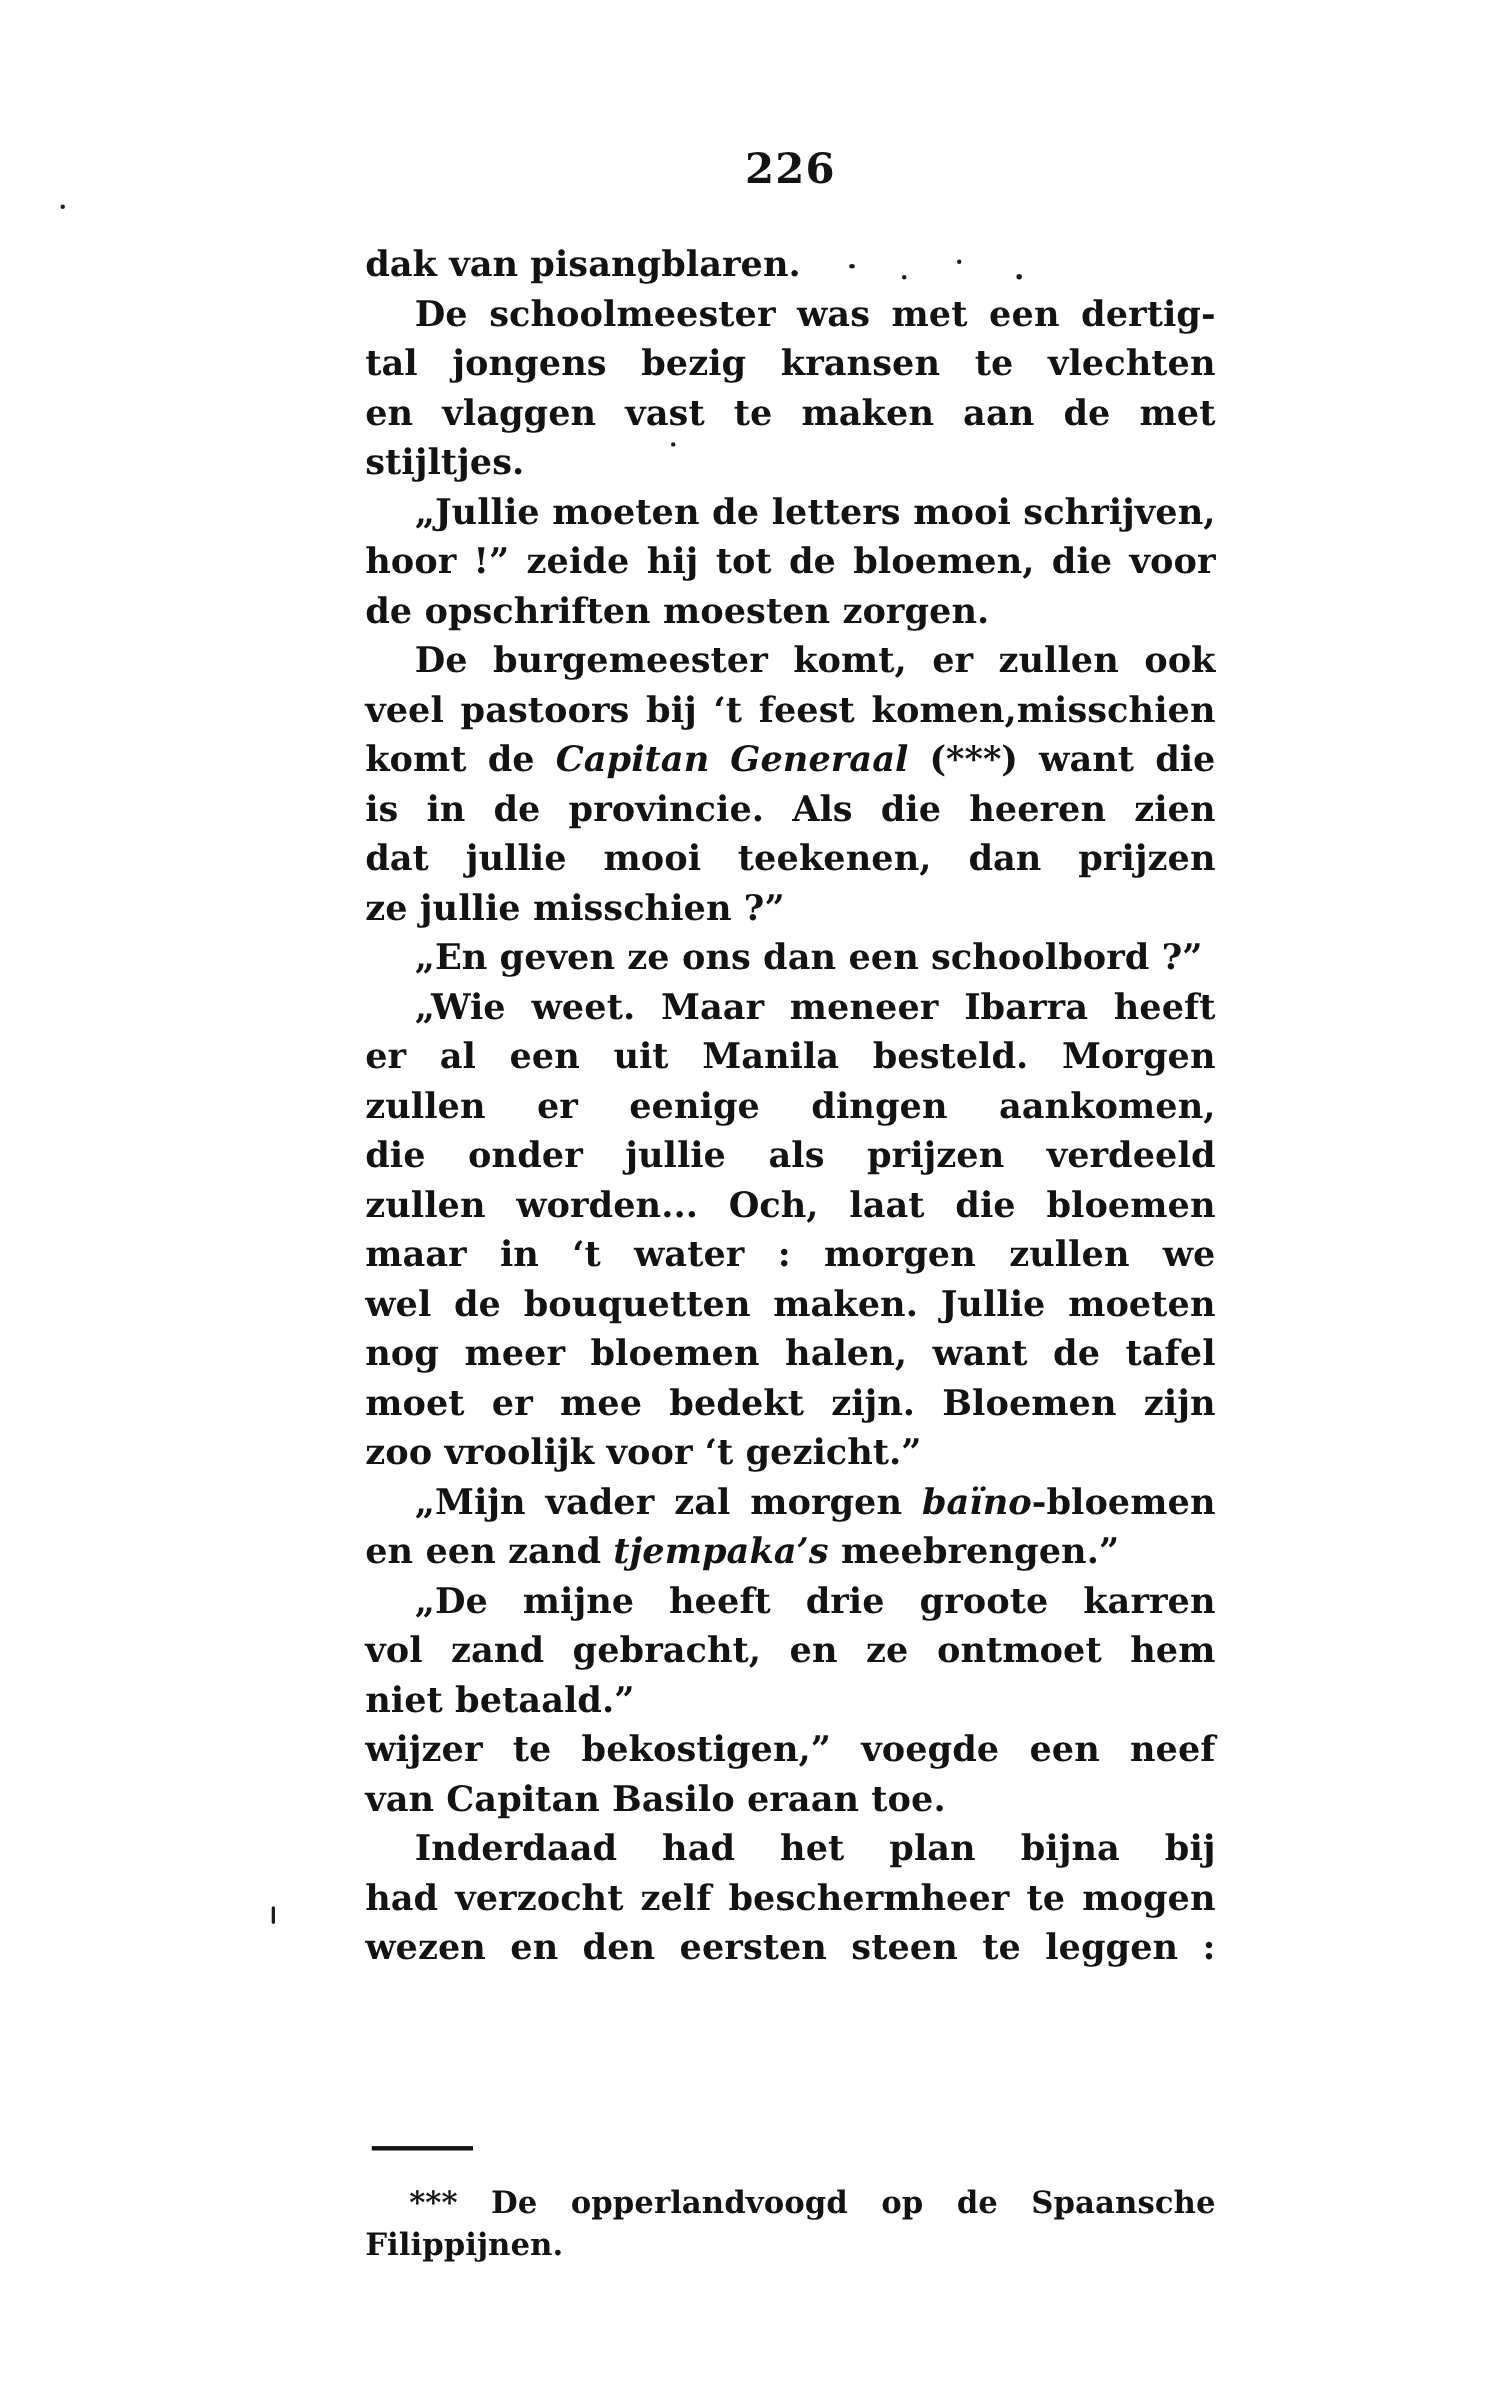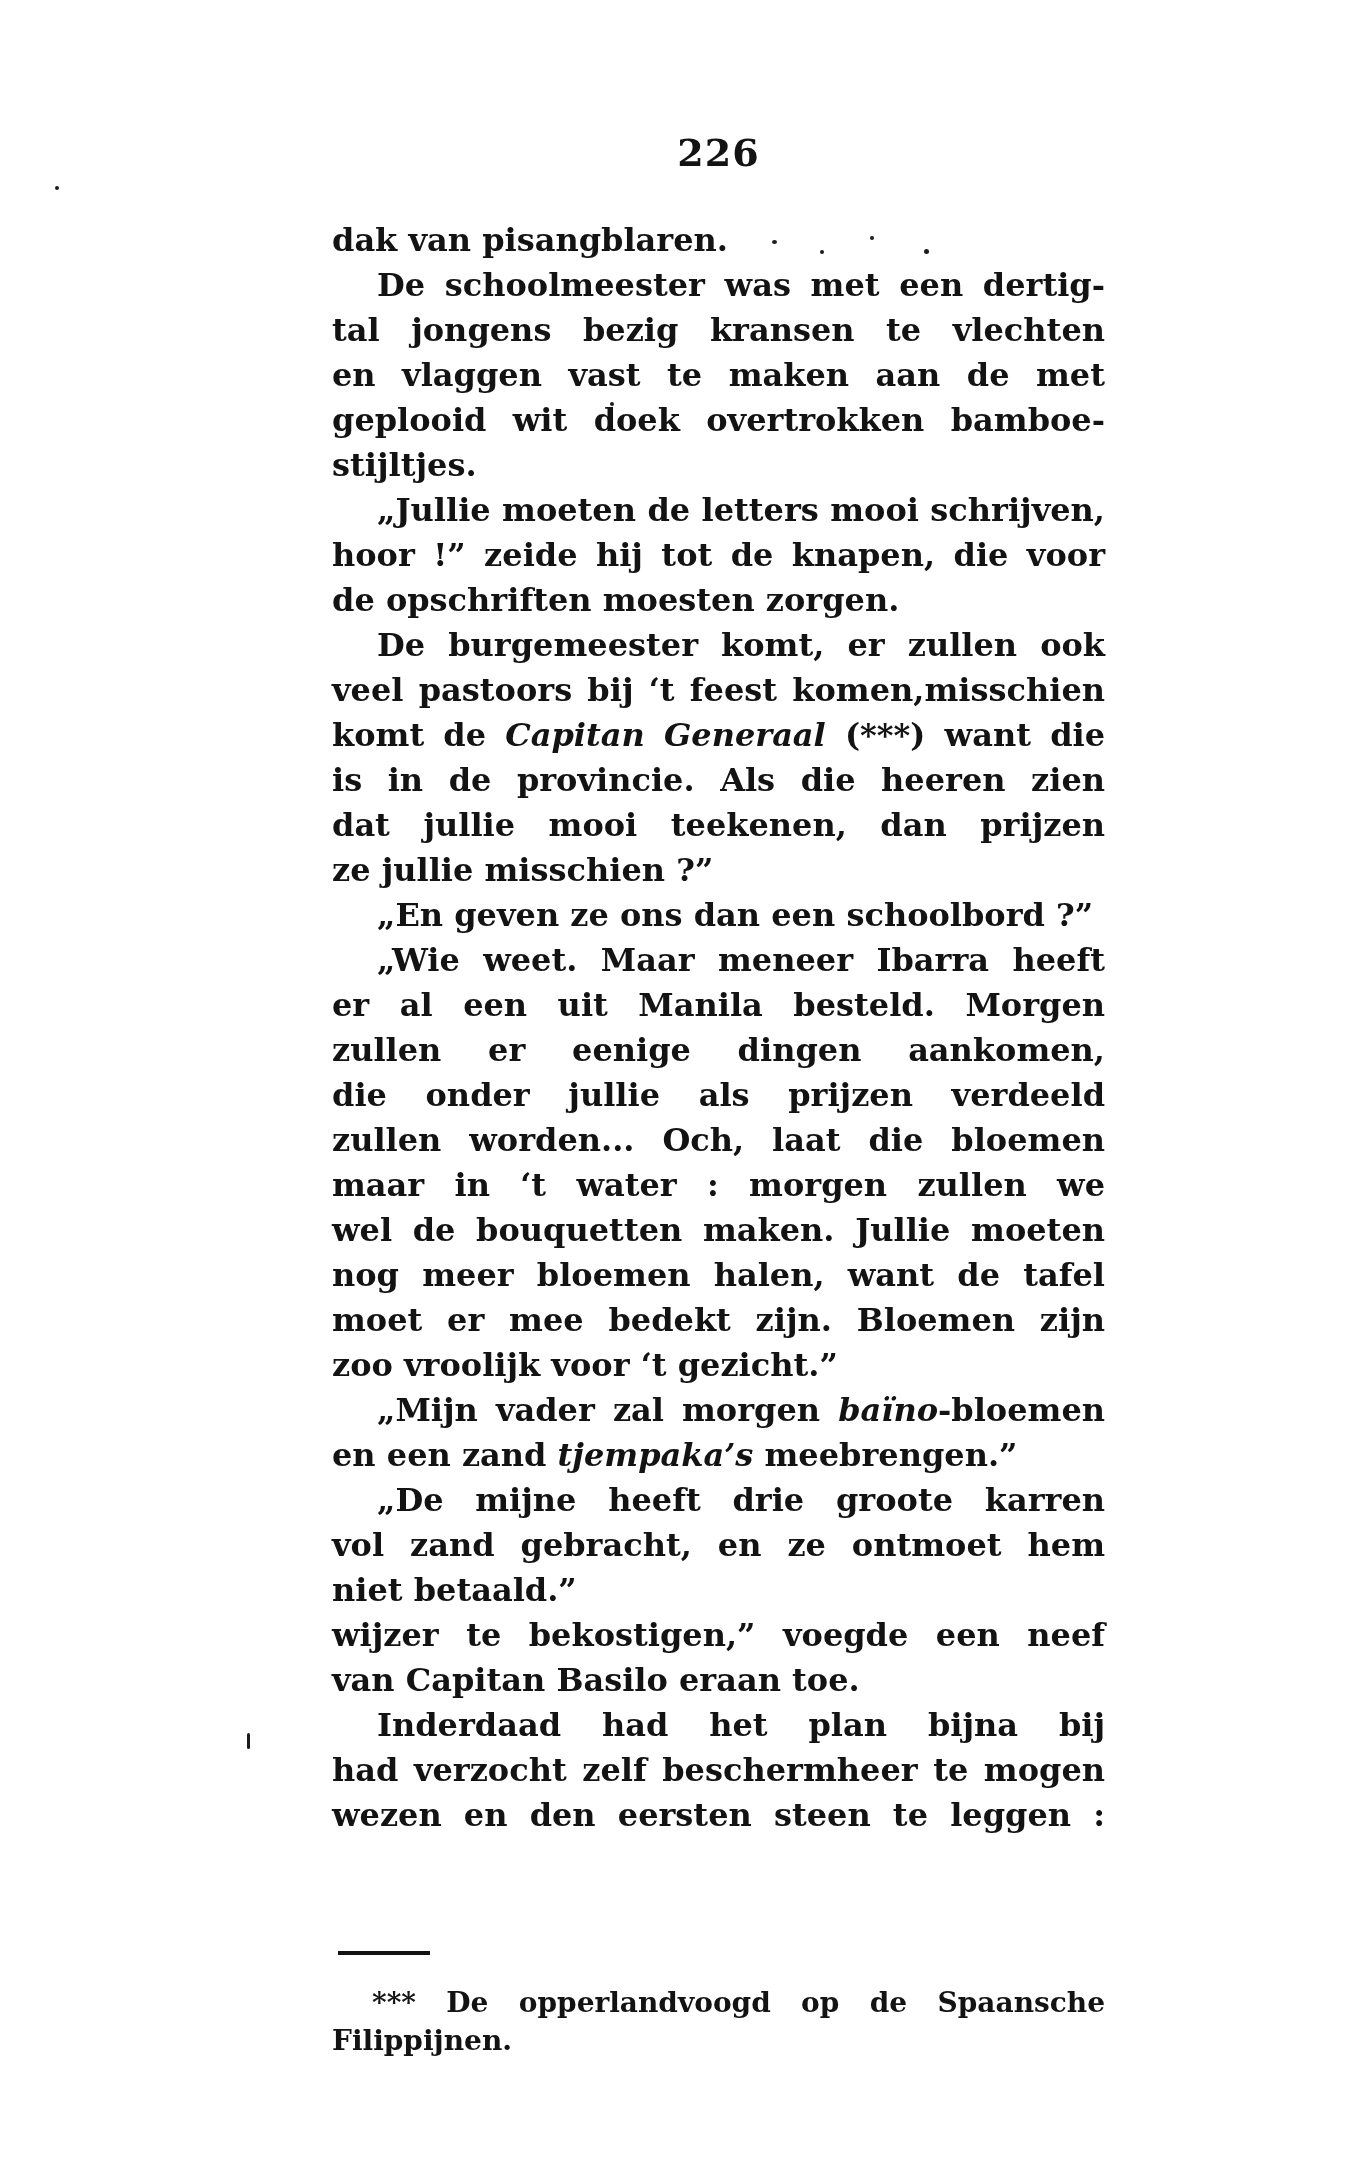--- a/index.html
+++ b/index.html
@@ -63,24 +63,23 @@
 
 <div class="page">
 
   <div class="page-number">226</div>
 
   <div class="textblock" id="body-lines">
       <div class="line"><span>dak van pisangblaren.</span></div>
       <div class="line j ind"><span>De schoolmeester was met een dertig-</span></div>
       <div class="line j"><span>tal jongens bezig kransen te vlechten</span></div>
       <div class="line j"><span>en vlaggen vast te maken aan de met</span></div>
-      <div class="line j"><span>geplooid wit doek overtrokken bamboe-</span></div>
       <div class="line"><span>stijltjes.</span></div>
       <div class="line j ind"><span>„Jullie moeten de letters mooi schrijven,</span></div>
-      <div class="line j"><span>hoor !” zeide hij tot de knapen, die voor</span></div>
+      <div class="line j"><span>hoor !” zeide hij tot de bloemen, die voor</span></div>
       <div class="line"><span>de opschriften moesten zorgen.</span></div>
       <div class="line j ind"><span>De burgemeester komt, er zullen ook</span></div>
       <div class="line j"><span>veel pastoors bij ‘t feest komen,misschien</span></div>
       <div class="line j"><span>komt de </span><span class="it">Capitan Generaal</span><span> (***) want die</span></div>
       <div class="line j"><span>is in de provincie. Als die heeren zien</span></div>
       <div class="line j"><span>dat jullie mooi teekenen, dan prijzen</span></div>
       <div class="line"><span>ze jullie misschien ?”</span></div>
       <div class="line ind"><span>„En geven ze ons dan een schoolbord ?”</span></div>
       <div class="line j ind"><span>„Wie weet. Maar meneer Ibarra heeft</span></div>
       <div class="line j"><span>er al een uit Manila besteld. Morgen</span></div>

